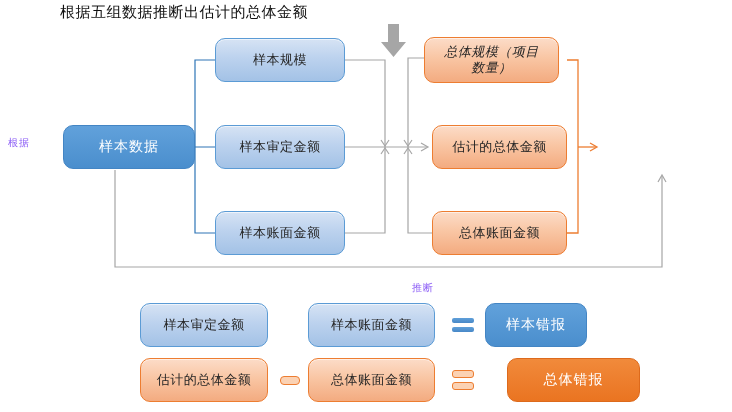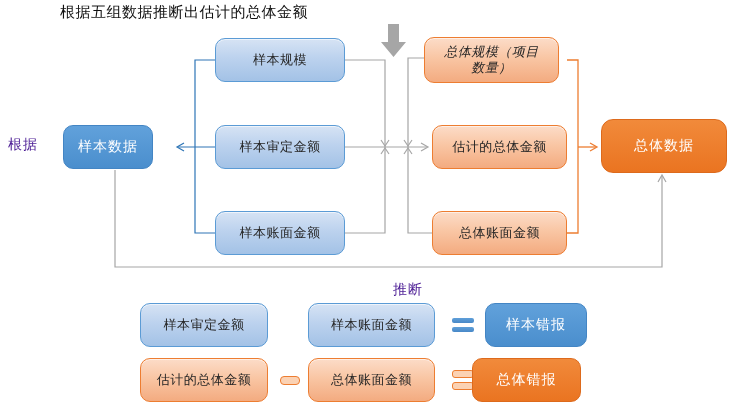--- a/index.html
+++ b/index.html
@@ -20,21 +20,21 @@
   .light-blue{background:linear-gradient(180deg,#d6e3f4 0%,#bcd2ee 45%,#a3c2e6 100%);
               border:1.5px solid var(--blue-border);
               box-shadow:inset 0 1px 0 rgba(255,255,255,.6);}
   .light-orange{background:linear-gradient(180deg,#fcdcc8 0%,#f9c6a4 45%,#f3ab80 100%);
               border:1.5px solid var(--orange-border);
               box-shadow:inset 0 1px 0 rgba(255,255,255,.55);}
   .solid-blue{background:linear-gradient(180deg,#61a1db 0%,#4a8ecd 100%);
               border:1px solid #4385c4;color:#fff;font-size:14px;letter-spacing:1px;}
   .solid-orange{background:linear-gradient(180deg,#f18a3b 0%,#ea7421 100%);
               border:1px solid #dd6a1c;color:#fff;font-size:14px;letter-spacing:1px;}
-  .lbl{position:absolute;font-size:14px;color:#4c1d95;letter-spacing:1px;}
+  .lbl{position:absolute;font-size:10px;color:#8b5cf6;letter-spacing:1px;}
   .title{position:absolute;left:60px;top:3px;width:662px;
          font-size:15px;color:#111;letter-spacing:.5px;}
   .eq{position:absolute;width:22px;display:flex;flex-direction:column;justify-content:center;gap:4px;}
   .eq .bar{height:5px;border-radius:2px;}
   .eq-blue .bar{background:linear-gradient(180deg,#5f9fd9,#4888c7);}
   .eq-orange .bar{box-sizing:border-box;height:8px;border:1.5px solid var(--connector-orange);
                   background:#fbd2b4;border-radius:3px;}
   .minus{position:absolute;box-sizing:border-box;width:20px;height:9px;border-radius:4px;
          border:1.5px solid var(--connector-orange);background:#fbd2b4;}
 </style>
@@ -75,45 +75,44 @@
       <path class="c-orange" d="M578,147 H596"></path>
       <polyline class="c-orange" points="590,143 597,147 590,151"></polyline>
     </g>
 
     <polygon class="blockarrow" points="388,24 399,24 399,42 406,42 393.5,57 381,42 388,42"></polygon>
   </svg>
 
   <div class="title">根据五组数据推断出估计的总体金额</div>
   <div class="lbl" style="left:8px;top:136px;">根据</div>
 
-  <div class="box solid-blue" style="left:63px;top:125px;width:90px;height:44px;">样本数据</div>
+  <div class="box solid-blue" style="left:63px;top:125px;width:132px;height:44px;">样本数据</div>
 
   <div class="box light-blue" style="left:215px;top:38px;width:130px;height:44px;">样本规模</div>
   <div class="box light-blue" style="left:215px;top:125px;width:130px;height:44px;">样本审定金额</div>
   <div class="box light-blue" style="left:215px;top:211px;width:130px;height:44px;">样本账面金额</div>
 
   <div class="box light-orange" style="left:424px;top:37px;width:135px;height:46px;font-style:italic;">总体规模（项目
 数量）</div>
   <div class="box light-orange" style="left:432px;top:125px;width:135px;height:44px;">估计的总体金额</div>
   <div class="box light-orange" style="left:432px;top:211px;width:135px;height:44px;">总体账面金额</div>
 
-  <div class="box solid-orange" style="left:601px;top:119px;width:126px;height:54px;border-radius:12px;">总体数据</div>
 
-  <div class="lbl" style="left:393px;top:281px;">推断</div>
+  <div class="lbl" style="left:412px;top:281px;">推断</div>
 
   <div class="box light-blue" style="left:140px;top:303px;width:128px;height:44px;">样本审定金额</div>
   <div class="box light-blue" style="left:308px;top:303px;width:127px;height:44px;">样本账面金额</div>
   <div class="eq eq-blue" style="left:452px;top:303px;height:44px;">
     <div class="bar"></div>
     <div class="bar"></div>
   </div>
   <div class="box solid-blue" style="left:485px;top:303px;width:102px;height:44px;">样本错报</div>
 
   <div class="box light-orange" style="left:140px;top:358px;width:128px;height:44px;">估计的总体金额</div>
   <div class="minus" style="left:280px;top:376px;"></div>
   <div class="box light-orange" style="left:308px;top:358px;width:127px;height:44px;">总体账面金额</div>
   <div class="eq eq-orange" style="left:452px;top:358px;height:44px;">
     <div class="bar"></div>
     <div class="bar"></div>
   </div>
-  <div class="box solid-orange" style="left:472px;top:358px;width:109px;height:44px;">总体错报</div>
+  <div class="box solid-orange" style="left:507px;top:358px;width:133px;height:44px;">总体错报</div>
 
 </div>
 
 </body></html>

